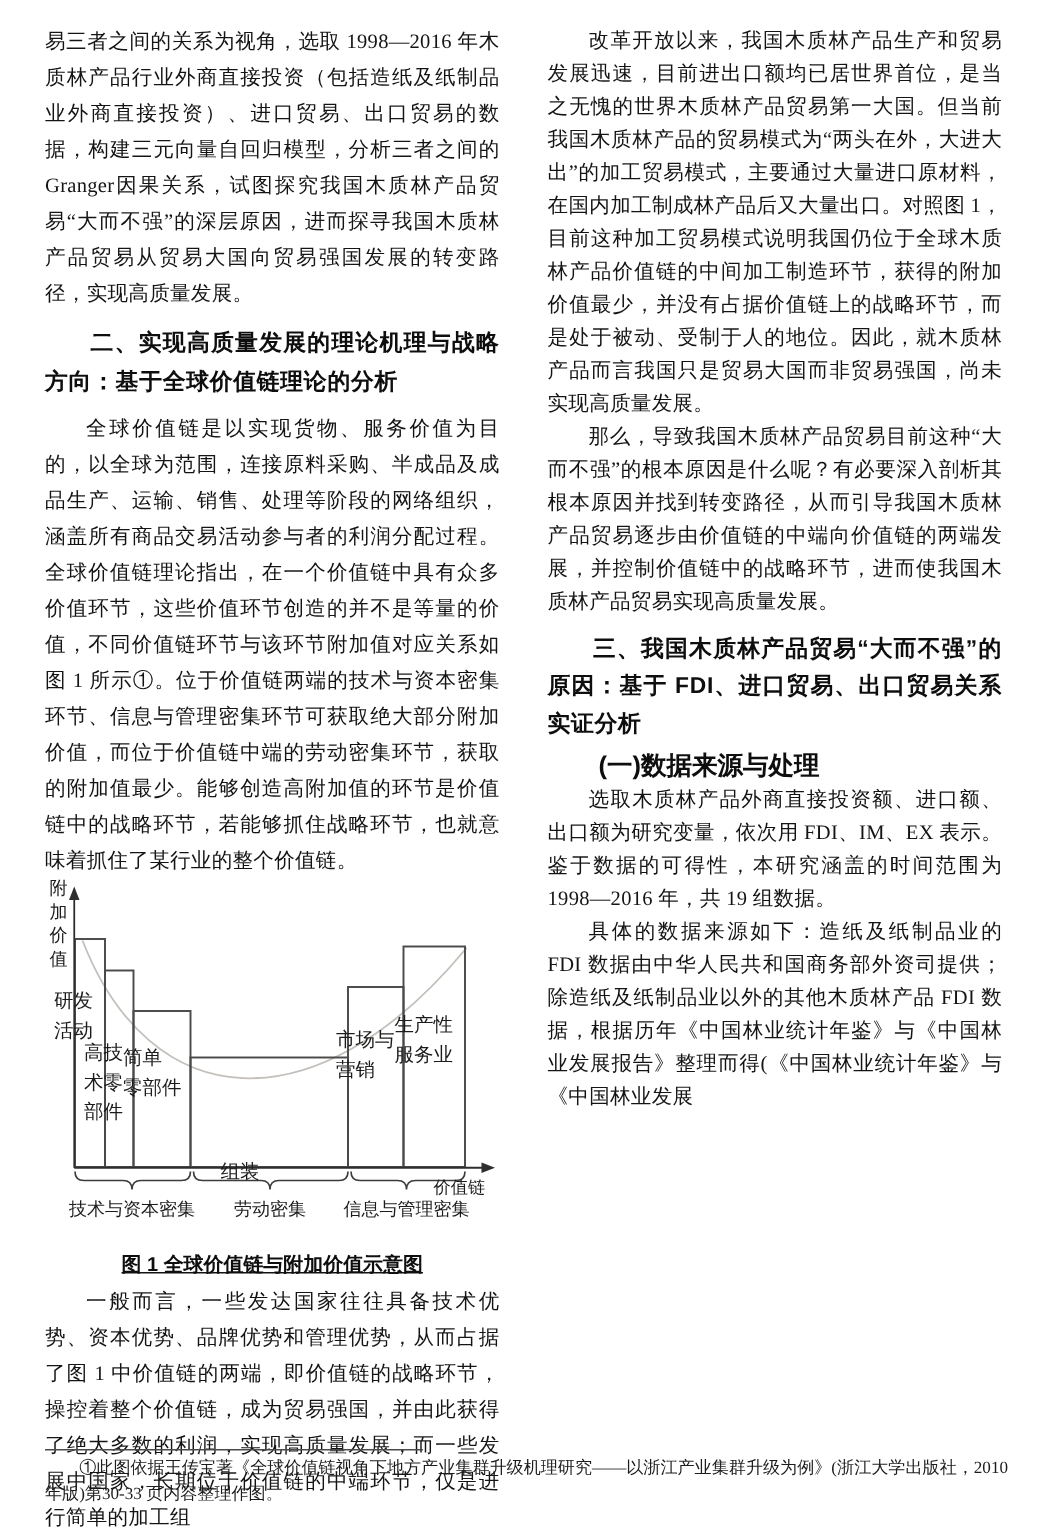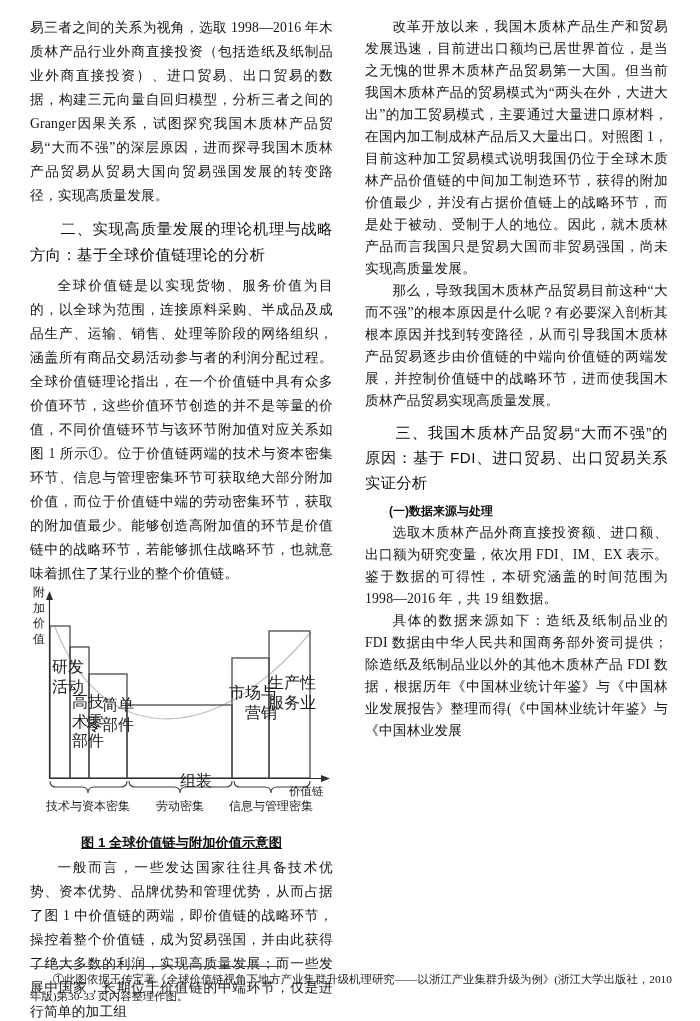--- a/index.html
+++ b/index.html
@@ -13,33 +13,33 @@
   .col-left{left:30px;}
   .col-right{left:365px;}
   .para{
     margin:0;font-size:13.7px;line-height:24px;
     text-align:justify;text-indent:2em;letter-spacing:0.2px;
   }
   .col-right .para{line-height:22px;}
   .no-indent{text-indent:0;}
   .h-sec{
     margin:8px 0 6px;font-family:"Liberation Sans","DejaVu Sans",sans-serif;
-    font-weight:normal;font-size:15.2px;line-height:26px;
+    font-weight:bold;font-size:15.2px;line-height:26px;
     text-indent:2em;text-align:justify;letter-spacing:0.5px;color:#0e0e0e;
   }
   .col-right .h-sec{line-height:25px;margin:8px 0 5px;}
   .h-sub{
     margin:2px 0 0;font-family:"Liberation Sans","DejaVu Sans",sans-serif;
-    font-weight:bold;font-size:12px;line-height:22px;text-indent:2em;color:#0e0e0e;
+    font-weight:bold;font-size:17px;line-height:22px;text-indent:2em;color:#0e0e0e;
   }
   
   .figure{margin:2px 0 4px;text-decoration:underline;}
   .fig-canvas{position:relative;width:303px;height:242px;}
   .fig-canvas svg{position:absolute;left:0;top:0;}
-  .fig-label{position:absolute;font-size:16px;line-height:19.5px;color:#1c1c1c;text-align:right;letter-spacing:0;}
+  .fig-label{position:absolute;font-size:13px;line-height:19.5px;color:#1c1c1c;text-align:left;letter-spacing:0;}
   .fig-label span{display:block;}
   .y-label{position:absolute;left:2px;top:-3px;width:14px;font-size:12px;line-height:15.5px;word-break:break-all;text-align:center;color:#1c1c1c;}
   .g-label{position:absolute;top:210px;font-size:12px;text-align:center;color:#1c1c1c;}
   .x-label{position:absolute;left:259px;top:196px;width:46px;font-size:11.5px;color:#1c1c1c;}
   .fig-caption{
     margin-top:4px;text-align:center;
     font-family:"Liberation Sans","DejaVu Sans",sans-serif;
     font-weight:bold;font-size:13.3px;line-height:18px;color:#0e0e0e;
   }
   

